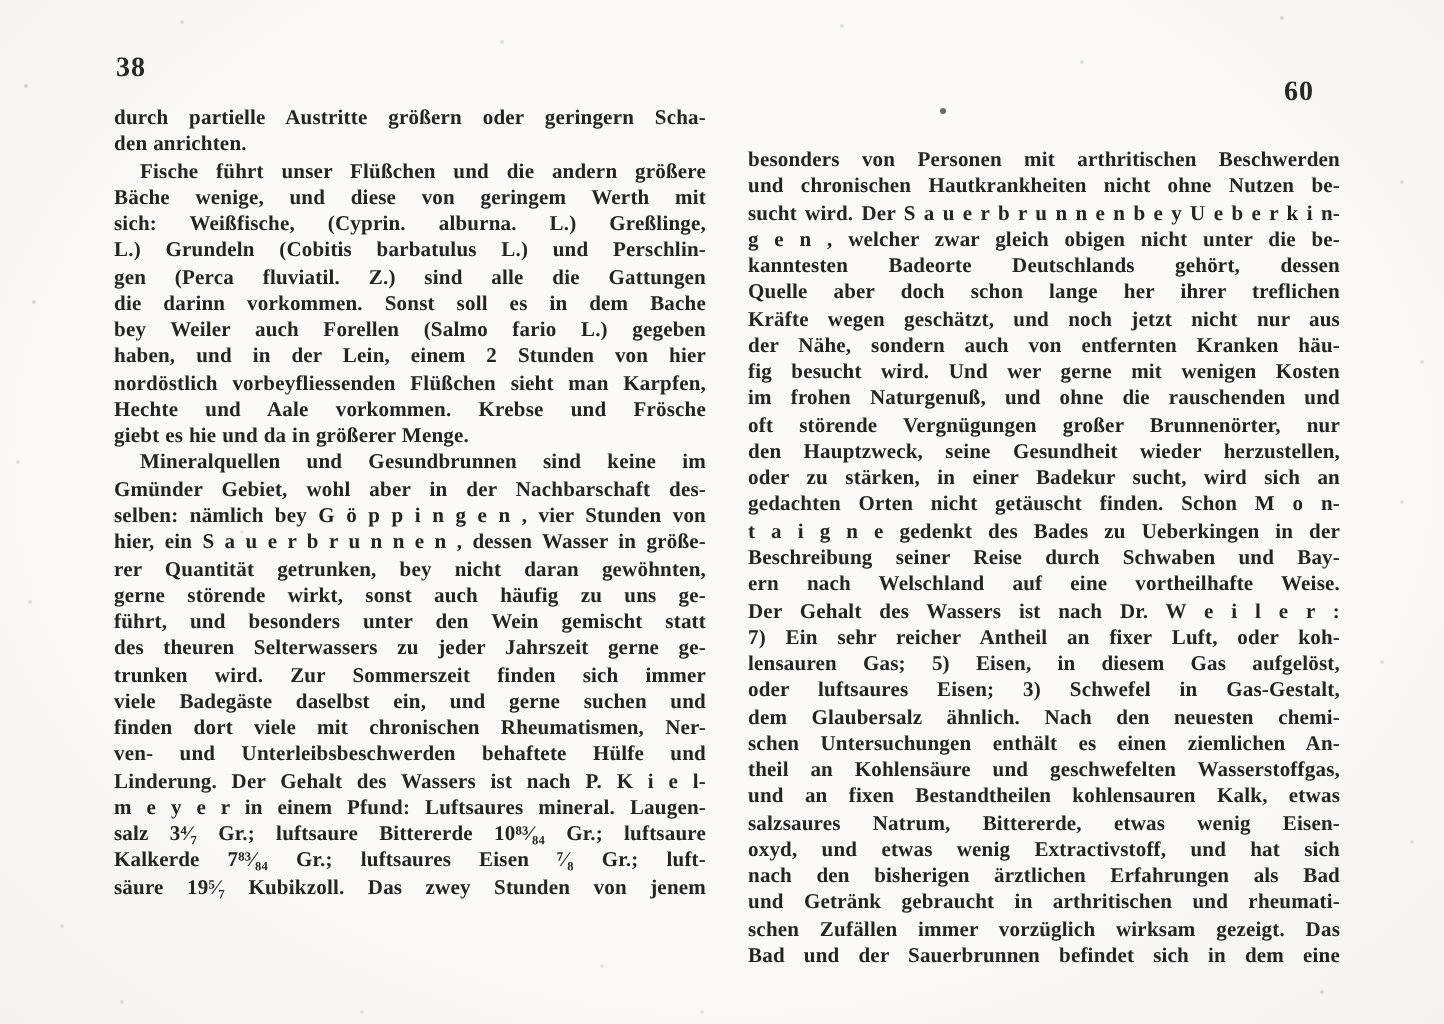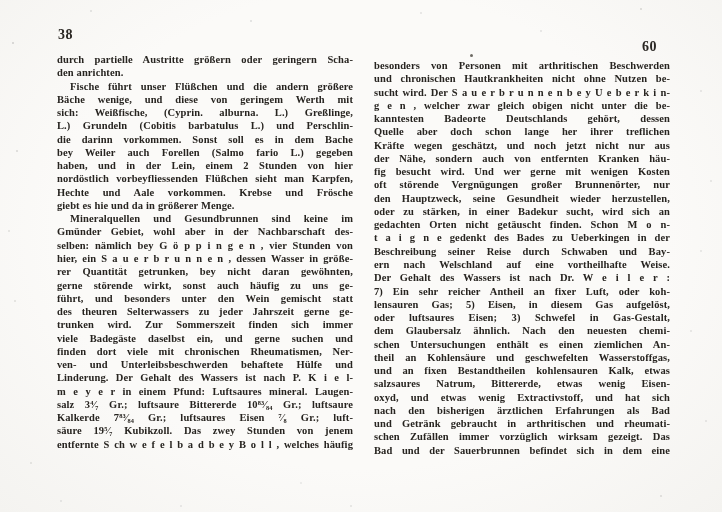--- a/index.html
+++ b/index.html
@@ -11,21 +11,21 @@
     color:#26231f;
   }
   .pagenum {
     position:absolute; font-weight:bold; font-size:14px; color:#2a2723;
     letter-spacing:0.5px;
   }
   .pn-left  { left:58px;  top:27px;text-align:center; }
   .pn-right { left:642px; top:39px; }
   .col { position:absolute; }
   .col-left  { left:57px;  top:53px; width:296px; }
-  .col-right { left:374px; top:59px; width:296px; }
+  .col-right { left:374px; top:74px; width:296px; }
   .line {
     height:13.28px; line-height:13.28px; overflow:hidden;
     font-size:10.5px; font-weight:bold;
     text-align:justify; text-align-last:justify; -moz-text-align-last:justify;
     word-spacing:0.2px; letter-spacing:0.1px;
     color:#272420;
   }
   .line.last   { text-align-last:left; -moz-text-align-last:left; }
   .line.indent { text-indent:13px; }
   .speck { position:absolute; border-radius:50%; pointer-events:none; }
@@ -37,20 +37,21 @@
   <div class="pagenum pn-left">38</div>
   <div class="pagenum pn-right">60</div>
 
   <div class="col col-left">
       <div class="line">durch partielle Austritte größern oder geringern Scha-</div>
       <div class="line last">den anrichten.</div>
       <div class="line indent">Fische führt unser Flüßchen und die andern größere</div>
       <div class="line">Bäche wenige, und diese von geringem Werth mit</div>
       <div class="line">sich: Weißfische, (Cyprin. alburna. L.) Greßlinge,</div>
       <div class="line">L.) Grundeln (Cobitis barbatulus L.) und Perschlin-</div>
+      <div class="line">gen (Perca fluviatil. Z.) sind alle die Gattungen</div>
       <div class="line">die darinn vorkommen. Sonst soll es in dem Bache</div>
       <div class="line">bey Weiler auch Forellen (Salmo fario L.) gegeben</div>
       <div class="line">haben, und in der Lein, einem 2 Stunden von hier</div>
       <div class="line">nordöstlich vorbeyfliessenden Flüßchen sieht man Karpfen,</div>
       <div class="line">Hechte und Aale vorkommen. Krebse und Frösche</div>
       <div class="line last">giebt es hie und da in größerer Menge.</div>
       <div class="line indent">Mineralquellen und Gesundbrunnen sind keine im</div>
       <div class="line">Gmünder Gebiet, wohl aber in der Nachbarschaft des-</div>
       <div class="line">selben: nämlich bey G ö p p i n g e n , vier Stunden von</div>
       <div class="line">hier, ein S a u e r b r u n n e n , dessen Wasser in größe-</div>
@@ -60,32 +61,32 @@
       <div class="line">des theuren Selterwassers zu jeder Jahrszeit gerne ge-</div>
       <div class="line">trunken wird. Zur Sommerszeit finden sich immer</div>
       <div class="line">viele Badegäste daselbst ein, und gerne suchen und</div>
       <div class="line">finden dort viele mit chronischen Rheumatismen, Ner-</div>
       <div class="line">ven- und Unterleibsbeschwerden behaftete Hülfe und</div>
       <div class="line">Linderung. Der Gehalt des Wassers ist nach P. K i e l-</div>
       <div class="line">m e y e r in einem Pfund: Luftsaures mineral. Laugen-</div>
       <div class="line">salz 3⁴⁄₇ Gr.; luftsaure Bittererde 10⁸³⁄₈₄ Gr.; luftsaure</div>
       <div class="line">Kalkerde 7⁸³⁄₈₄ Gr.; luftsaures Eisen ⁷⁄₈ Gr.; luft-</div>
       <div class="line">säure 19⁵⁄₇ Kubikzoll. Das zwey Stunden von jenem</div>
-      <div class="line">entfernte S ch w e f e l b a d  b e y  B o l l , welches häufig</div>
     </div>
   <div class="col col-right">
       <div class="line">besonders von Personen mit arthritischen Beschwerden</div>
       <div class="line">und chronischen Hautkrankheiten nicht ohne Nutzen be-</div>
       <div class="line">sucht wird. Der S a u e r b r u n n e n  b e y  U e b e r k i n-</div>
       <div class="line">g e n , welcher zwar gleich obigen nicht unter die be-</div>
       <div class="line">kanntesten Badeorte Deutschlands gehört, dessen</div>
       <div class="line">Quelle aber doch schon lange her ihrer treflichen</div>
       <div class="line">Kräfte wegen geschätzt, und noch jetzt nicht nur aus</div>
       <div class="line">der Nähe, sondern auch von entfernten Kranken häu-</div>
       <div class="line">fig besucht wird. Und wer gerne mit wenigen Kosten</div>
+      <div class="line">im frohen Naturgenuß, und ohne die rauschenden und</div>
       <div class="line">oft störende Vergnügungen großer Brunnenörter, nur</div>
       <div class="line">den Hauptzweck, seine Gesundheit wieder herzustellen,</div>
       <div class="line">oder zu stärken, in einer Badekur sucht, wird sich an</div>
       <div class="line">gedachten Orten nicht getäuscht finden. Schon M o n-</div>
       <div class="line">t a i g n e gedenkt des Bades zu Ueberkingen in der</div>
       <div class="line">Beschreibung seiner Reise durch Schwaben und Bay-</div>
       <div class="line">ern nach Welschland auf eine vortheilhafte Weise.</div>
       <div class="line">Der Gehalt des Wassers ist nach Dr. W e i l e r :</div>
       <div class="line">7) Ein sehr reicher Antheil an fixer Luft, oder koh-</div>
       <div class="line">lensauren Gas; 5) Eisen, in diesem Gas aufgelöst,</div>

